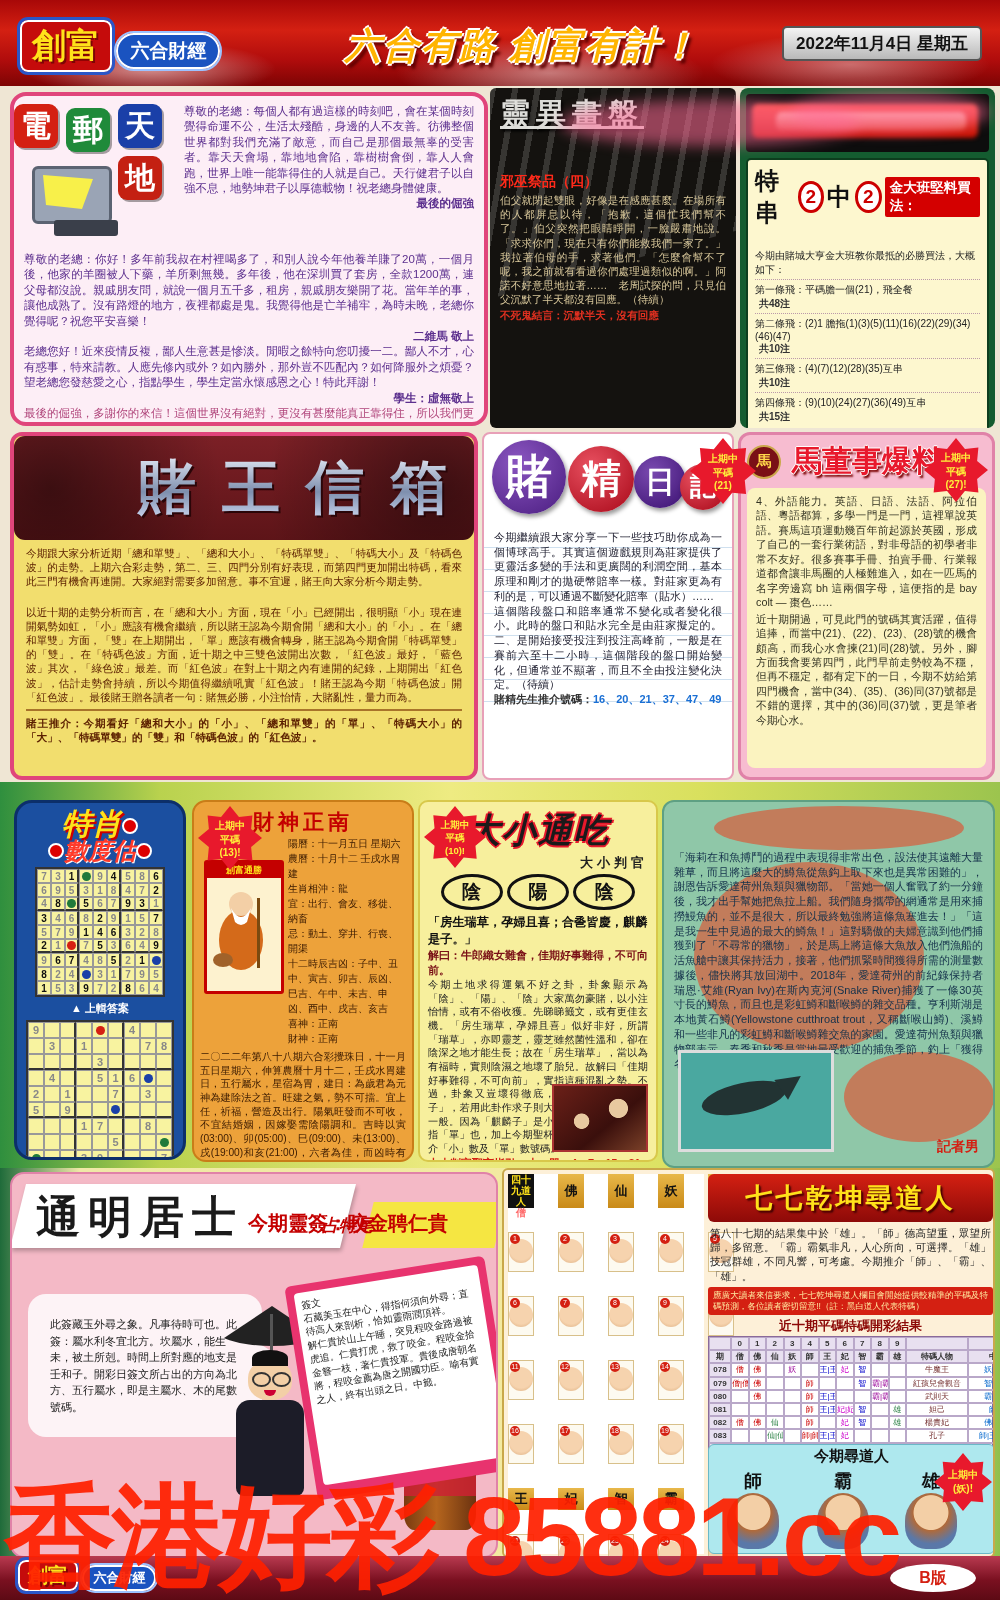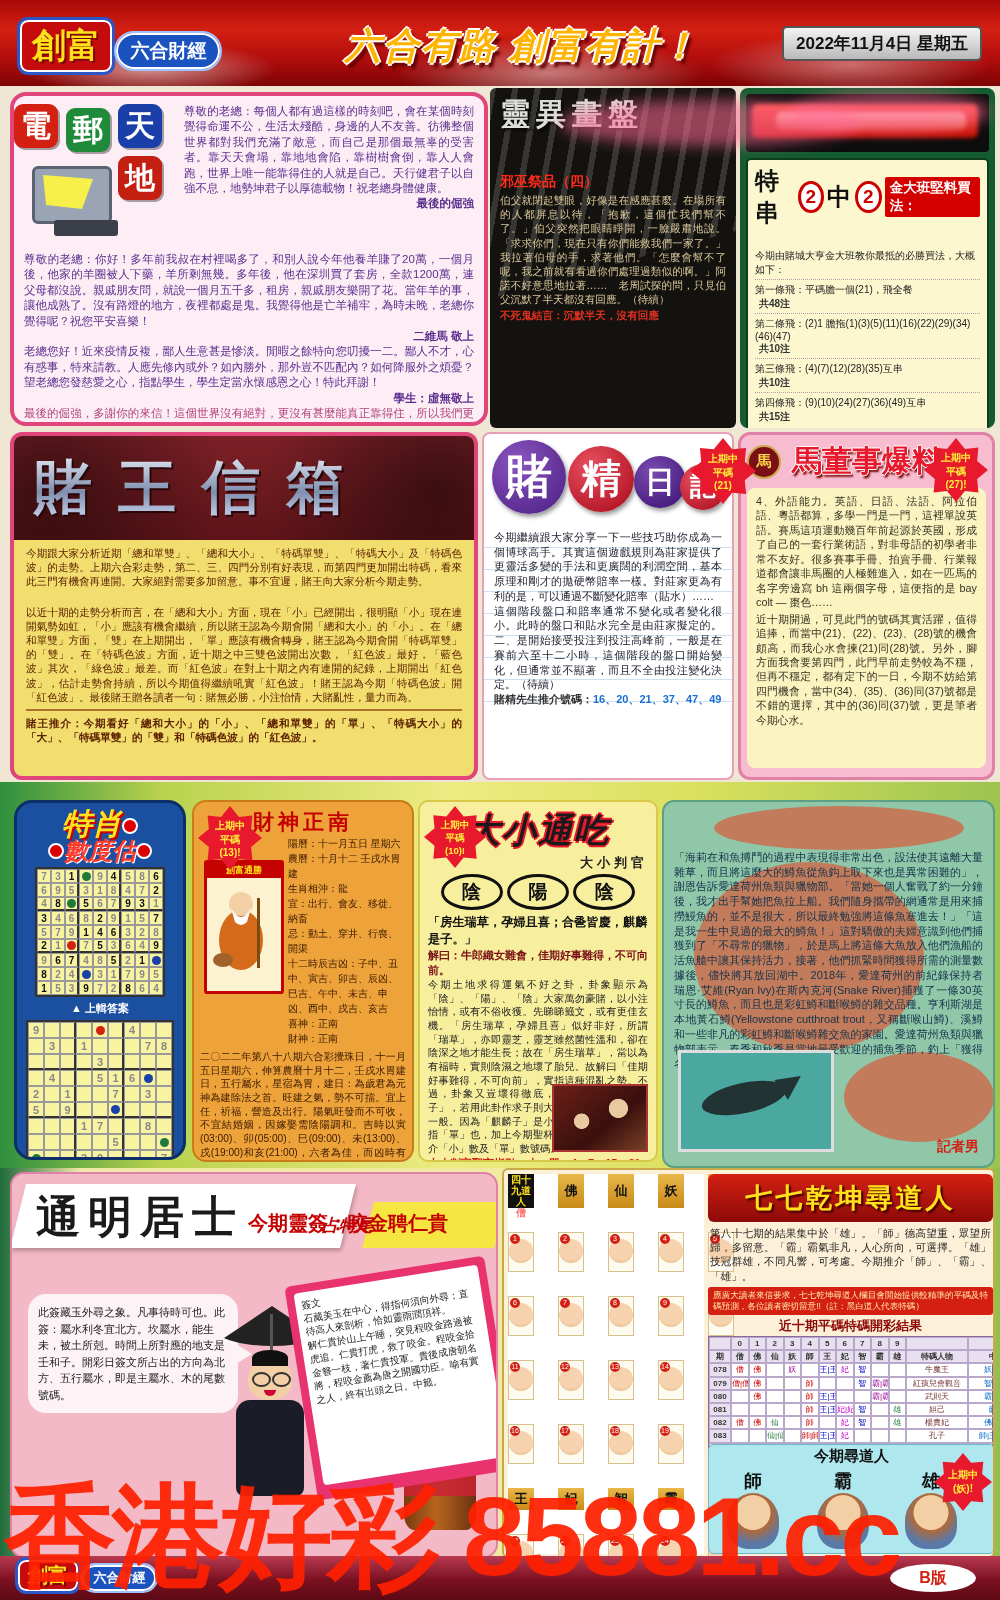--- a/index.html
+++ b/index.html
@@ -38,21 +38,21 @@
   .screen{position:absolute;left:8px;top:6px;width:50px;height:34px;background:#f8f04a;
     clip-path:polygon(0 0,100% 12%,78% 100%,6% 88%);}
   .kbd{position:absolute;left:40px;top:116px;width:64px;height:16px;background:#3a3f4a;border-radius:3px;}
   
   #ghost{left:490px;top:88px;width:246px;height:340px;background:#14120f;border-radius:6px;
     color:#d9c89b;padding:6px 10px;font-size:10.6px;}
   #ghost:before{content:"";position:absolute;inset:0;
     background:repeating-linear-gradient(100deg,rgba(180,180,175,.22) 0 6px,rgba(0,0,0,0) 6px 22px);
     clip-path:polygon(0 0,100% 0,100% 42%,0 62%);}
   #ghost-mast{position:relative;font-size:30px;font-weight:bold;color:#f2f2ee;
-    text-shadow:2px 2px 3px #000;letter-spacing:6px;opacity:.9;}
+    text-shadow:2px 2px 3px #000;letter-spacing:6px;opacity:.9;text-decoration:underline;}
   #ghost-title{position:relative;color:#ff2a1a;font-weight:bold;font-size:14px;margin:38px 0 2px 0;}
   #ghost-body{position:relative;}
   #ghost-foot{position:relative;color:#e03020;font-weight:bold;margin-top:2px;}
   .smear{position:absolute;background:rgba(255,105,150,.55);filter:blur(7px);border-radius:50%;z-index:5;}
   
   #bets{left:740px;top:88px;width:255px;height:340px;background:#145c30;border-radius:8px;padding:6px;}
   #bets-mast{position:relative;height:58px;background:#0d0d0d;border-radius:4px;overflow:hidden;}
   .redbar{position:absolute;background:linear-gradient(#ff5340,#c00d00);filter:blur(2px);border-radius:6px;}
   .bets-card{background:#fdf7cf;border:2px solid #0d3d1e;border-radius:5px;margin-top:6px;padding:5px 7px;}
   #bets-title{display:flex;align-items:center;gap:3px;font-weight:bold;}
@@ -63,21 +63,21 @@
   #bets-intro{font-size:10px;color:#222;margin:20px 0 2px 0;}
   .bet-row{display:flex;justify-content:space-between;font-size:10px;color:#222;
     border-top:1px dotted #b9a;padding:2.5px 0;flex-direction:column;}
   .bet-row b{color:#333;white-space:nowrap;margin-left:4px;}
   
   #duwang{left:10px;top:432px;width:468px;height:348px;border:4px solid #e0457b;border-radius:12px;
     background:#f2de6e;}
   #duwang-hd{height:104px;background:
       radial-gradient(circle at 8% 50%,rgba(0,0,0,.45),transparent 40%),
       radial-gradient(circle at 92% 50%,rgba(0,0,0,.45),transparent 40%),
-      linear-gradient(#7c2026,#5d1418);display:flex;align-items:center;justify-content:flex-start;}
+      linear-gradient(#7c2026,#5d1418);display:flex;align-items:center;justify-content:flex-end;border-radius:11px;}
   #duwang-hd span{font-family:"Liberation Serif",serif;font-size:58px;font-weight:bold;letter-spacing:26px;
     background:linear-gradient(#f2f6ff,#7e8fae 55%,#dfe8ff);-webkit-background-clip:text;background-clip:text;
     color:transparent;filter:drop-shadow(2px 2px 0 #2a0508);padding-left:20px;}
   #duwang-bd{padding:6px 12px;color:#5c2000;font-size:10.6px;}
   #duwang-tip{border-top:2px solid #a8742a;margin-top:5px;padding-top:5px;font-weight:bold;}
   
   #dujing{left:482px;top:432px;width:252px;height:348px;background:#fff;border:2px solid #e8a0b8;
     border-radius:8px;}
   #dujing-logo{position:relative;height:92px;}
   .dj-c{position:absolute;border-radius:50%;color:#fff;font-weight:bold;text-align:center;
@@ -164,21 +164,21 @@
     transform:skewX(-14deg);box-shadow:2px 3px 4px rgba(0,0,0,.25);}
   #tm-title{position:absolute;left:24px;top:14px;font-family:"Liberation Serif",serif;font-size:44px;
     font-weight:bold;color:#1a1a1a;letter-spacing:8px;}
   #tm-sub{position:absolute;left:310px;top:40px;color:#c40000;font-family:"Liberation Serif",serif;
     font-size:17px;font-weight:bold;font-style:italic;}
   #tm-strip{position:absolute;left:356px;top:28px;width:132px;height:46px;background:#f5e642;
     transform:skewX(-14deg);}
   #tm-qian{position:absolute;left:236px;top:36px;width:260px;color:#c40000;font-size:20px;font-weight:bold;
     font-family:"Liberation Serif",serif;z-index:3;}
   #tm-bubble{position:absolute;left:16px;top:120px;width:190px;background:#fdf3f6;border-radius:18px;
-    padding:10px;color:#222;font-size:11px;font-family:"Liberation Serif",serif;line-height:1.5;}
+    padding:22px;color:#222;font-size:11px;font-family:"Liberation Serif",serif;line-height:1.5;}
   #tm-bubble:after{content:"";position:absolute;right:-14px;top:50px;border-left:16px solid #fdf3f6;
     border-top:10px solid transparent;border-bottom:10px solid transparent;}
   #tm-card{position:absolute;left:288px;top:96px;width:186px;height:200px;background:#e8336e;
     transform:rotate(-9deg);border-radius:6px;padding:8px;z-index:2;}
   #tm-card-in{background:#fff;border-radius:4px;height:182px;padding:6px;color:#222;font-size:9.8px;
     font-family:"Liberation Serif",serif;white-space:pre-line;overflow:hidden;line-height:1.4;}
   #tm-man{position:absolute;left:214px;top:150px;width:90px;height:190px;z-index:1;}
   .man-face{position:absolute;left:22px;top:36px;width:44px;height:40px;background:#f3cfa6;border-radius:45%;}
   .man-hair{position:absolute;left:26px;top:26px;width:36px;height:16px;background:#111;border-radius:50% 50% 0 0;}
   .man-glass{position:absolute;left:26px;top:48px;width:15px;height:11px;border:2px solid #333;border-radius:50%;}

